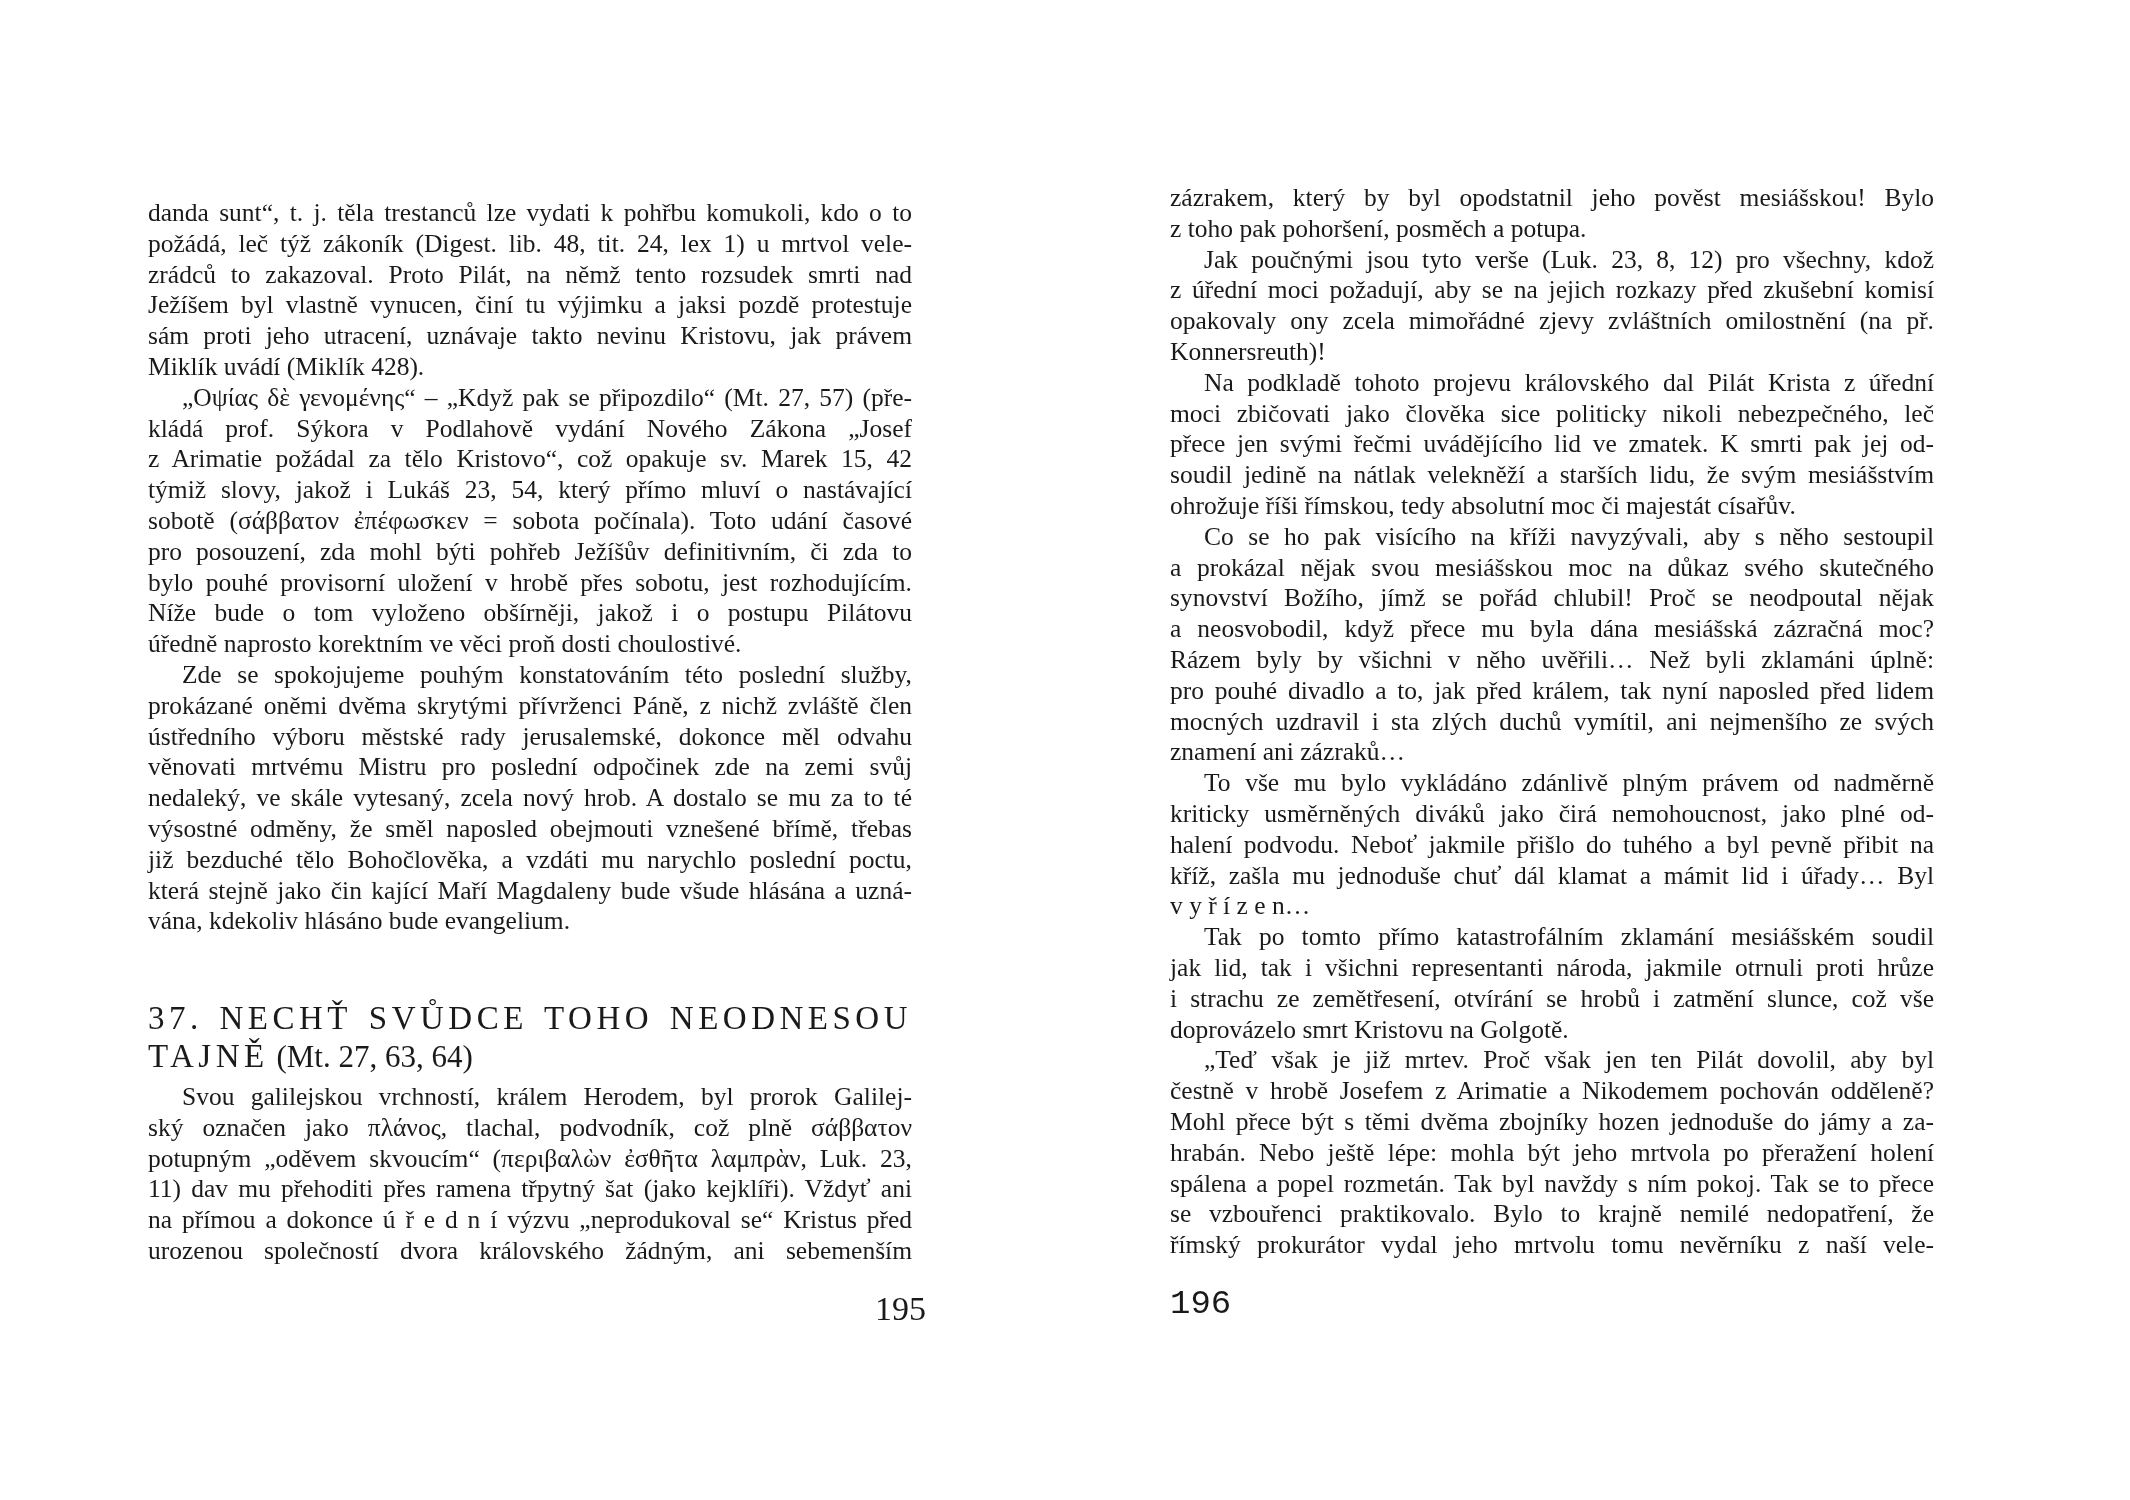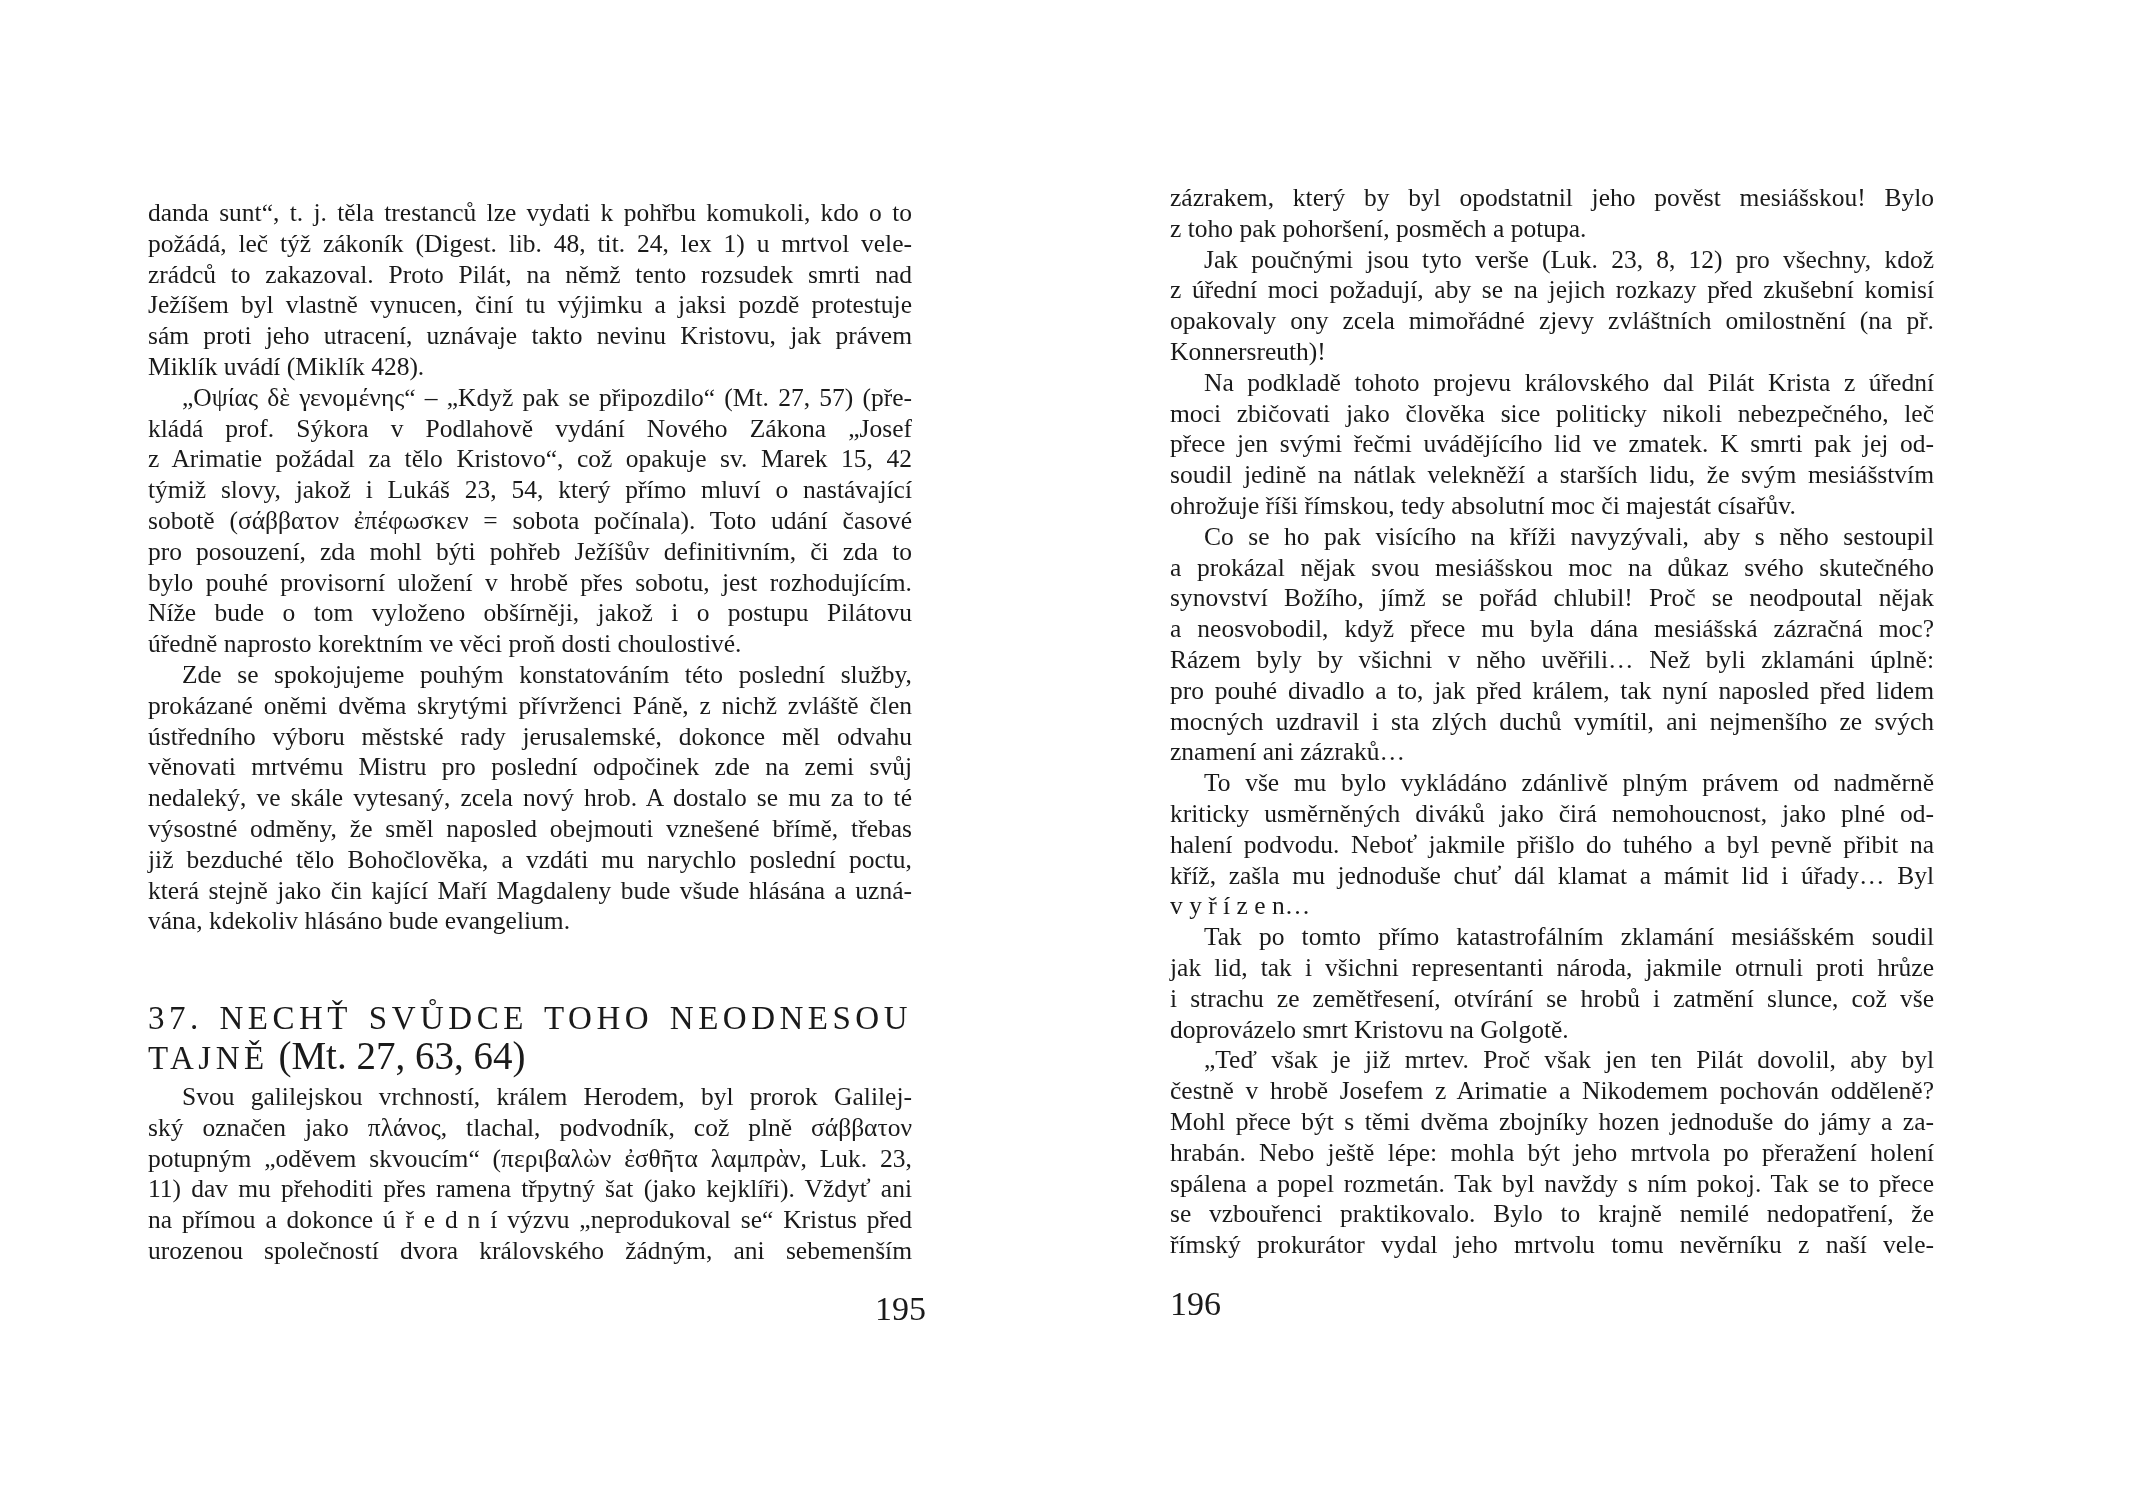--- a/index.html
+++ b/index.html
@@ -10,21 +10,21 @@
   .page-right { left: 1015px; width: 1065px; }
   .col { position: absolute; width: 764px; }
   .page-left .col { left: 148px; }
   .page-right .col { left: 155px; }
   .line { display: block; height: 30.8px; line-height: 30.8px; font-size: 25.5px;
           text-align: justify; text-align-last: justify; white-space: nowrap; overflow: visible; }
   .line.last { text-align-last: left; }
   .line.indent { padding-left: 34px; }
   .heading { position: absolute; left: 148px; width: 764px; font-size: 33px; letter-spacing: 4.5px;
              line-height: 38px; color: #1a1a1a; }
-  .heading .ref { letter-spacing: 0; font-size: 39px; }
+  .heading .ref { letter-spacing: 0; font-size: 31px; }
   .heading .row { display: block; white-space: nowrap; }
   .heading .row.first { text-align: justify; text-align-last: justify; margin-top: 24px; }
   .pnum { position: absolute; font-size: 34px; color: #1a1a1a; }
 </style>
 </head>
 <body>
 
 <div class="page page-left">
   <div class="col" style="top:198px;" id="left-block1">
       <span class="line">danda sunt“, t. j. těla trestanců lze vydati k pohřbu komukoli, kdo o to</span>
@@ -101,14 +101,14 @@
       <span class="line">i strachu ze zemětřesení, otvírání se hrobů i zatmění slunce, což vše</span>
       <span class="line last">doprovázelo smrt Kristovu na Golgotě.</span>
       <span class="line indent">„Teď však je již mrtev. Proč však jen ten Pilát dovolil, aby byl</span>
       <span class="line">čestně v hrobě Josefem z Arimatie a Nikodemem pochován odděleně?</span>
       <span class="line">Mohl přece být s těmi dvěma zbojníky hozen jednoduše do jámy a za-</span>
       <span class="line">hrabán. Nebo ještě lépe: mohla být jeho mrtvola po přeražení holení</span>
       <span class="line">spálena a popel rozmetán. Tak byl navždy s ním pokoj. Tak se to přece</span>
       <span class="line">se vzbouřenci praktikovalo. Bylo to krajně nemilé nedopatření, že</span>
       <span class="line">římský prokurátor vydal jeho mrtvolu tomu nevěrníku z naší vele-</span>
     </div>
-  <div class="pnum" style="left:155px; top:1285px;">196</div>
+  <div class="pnum" style="left:155px; top:1285px;font-family:Liberation Mono, monospace;">196</div>
 </div>
 
 </body></html>

